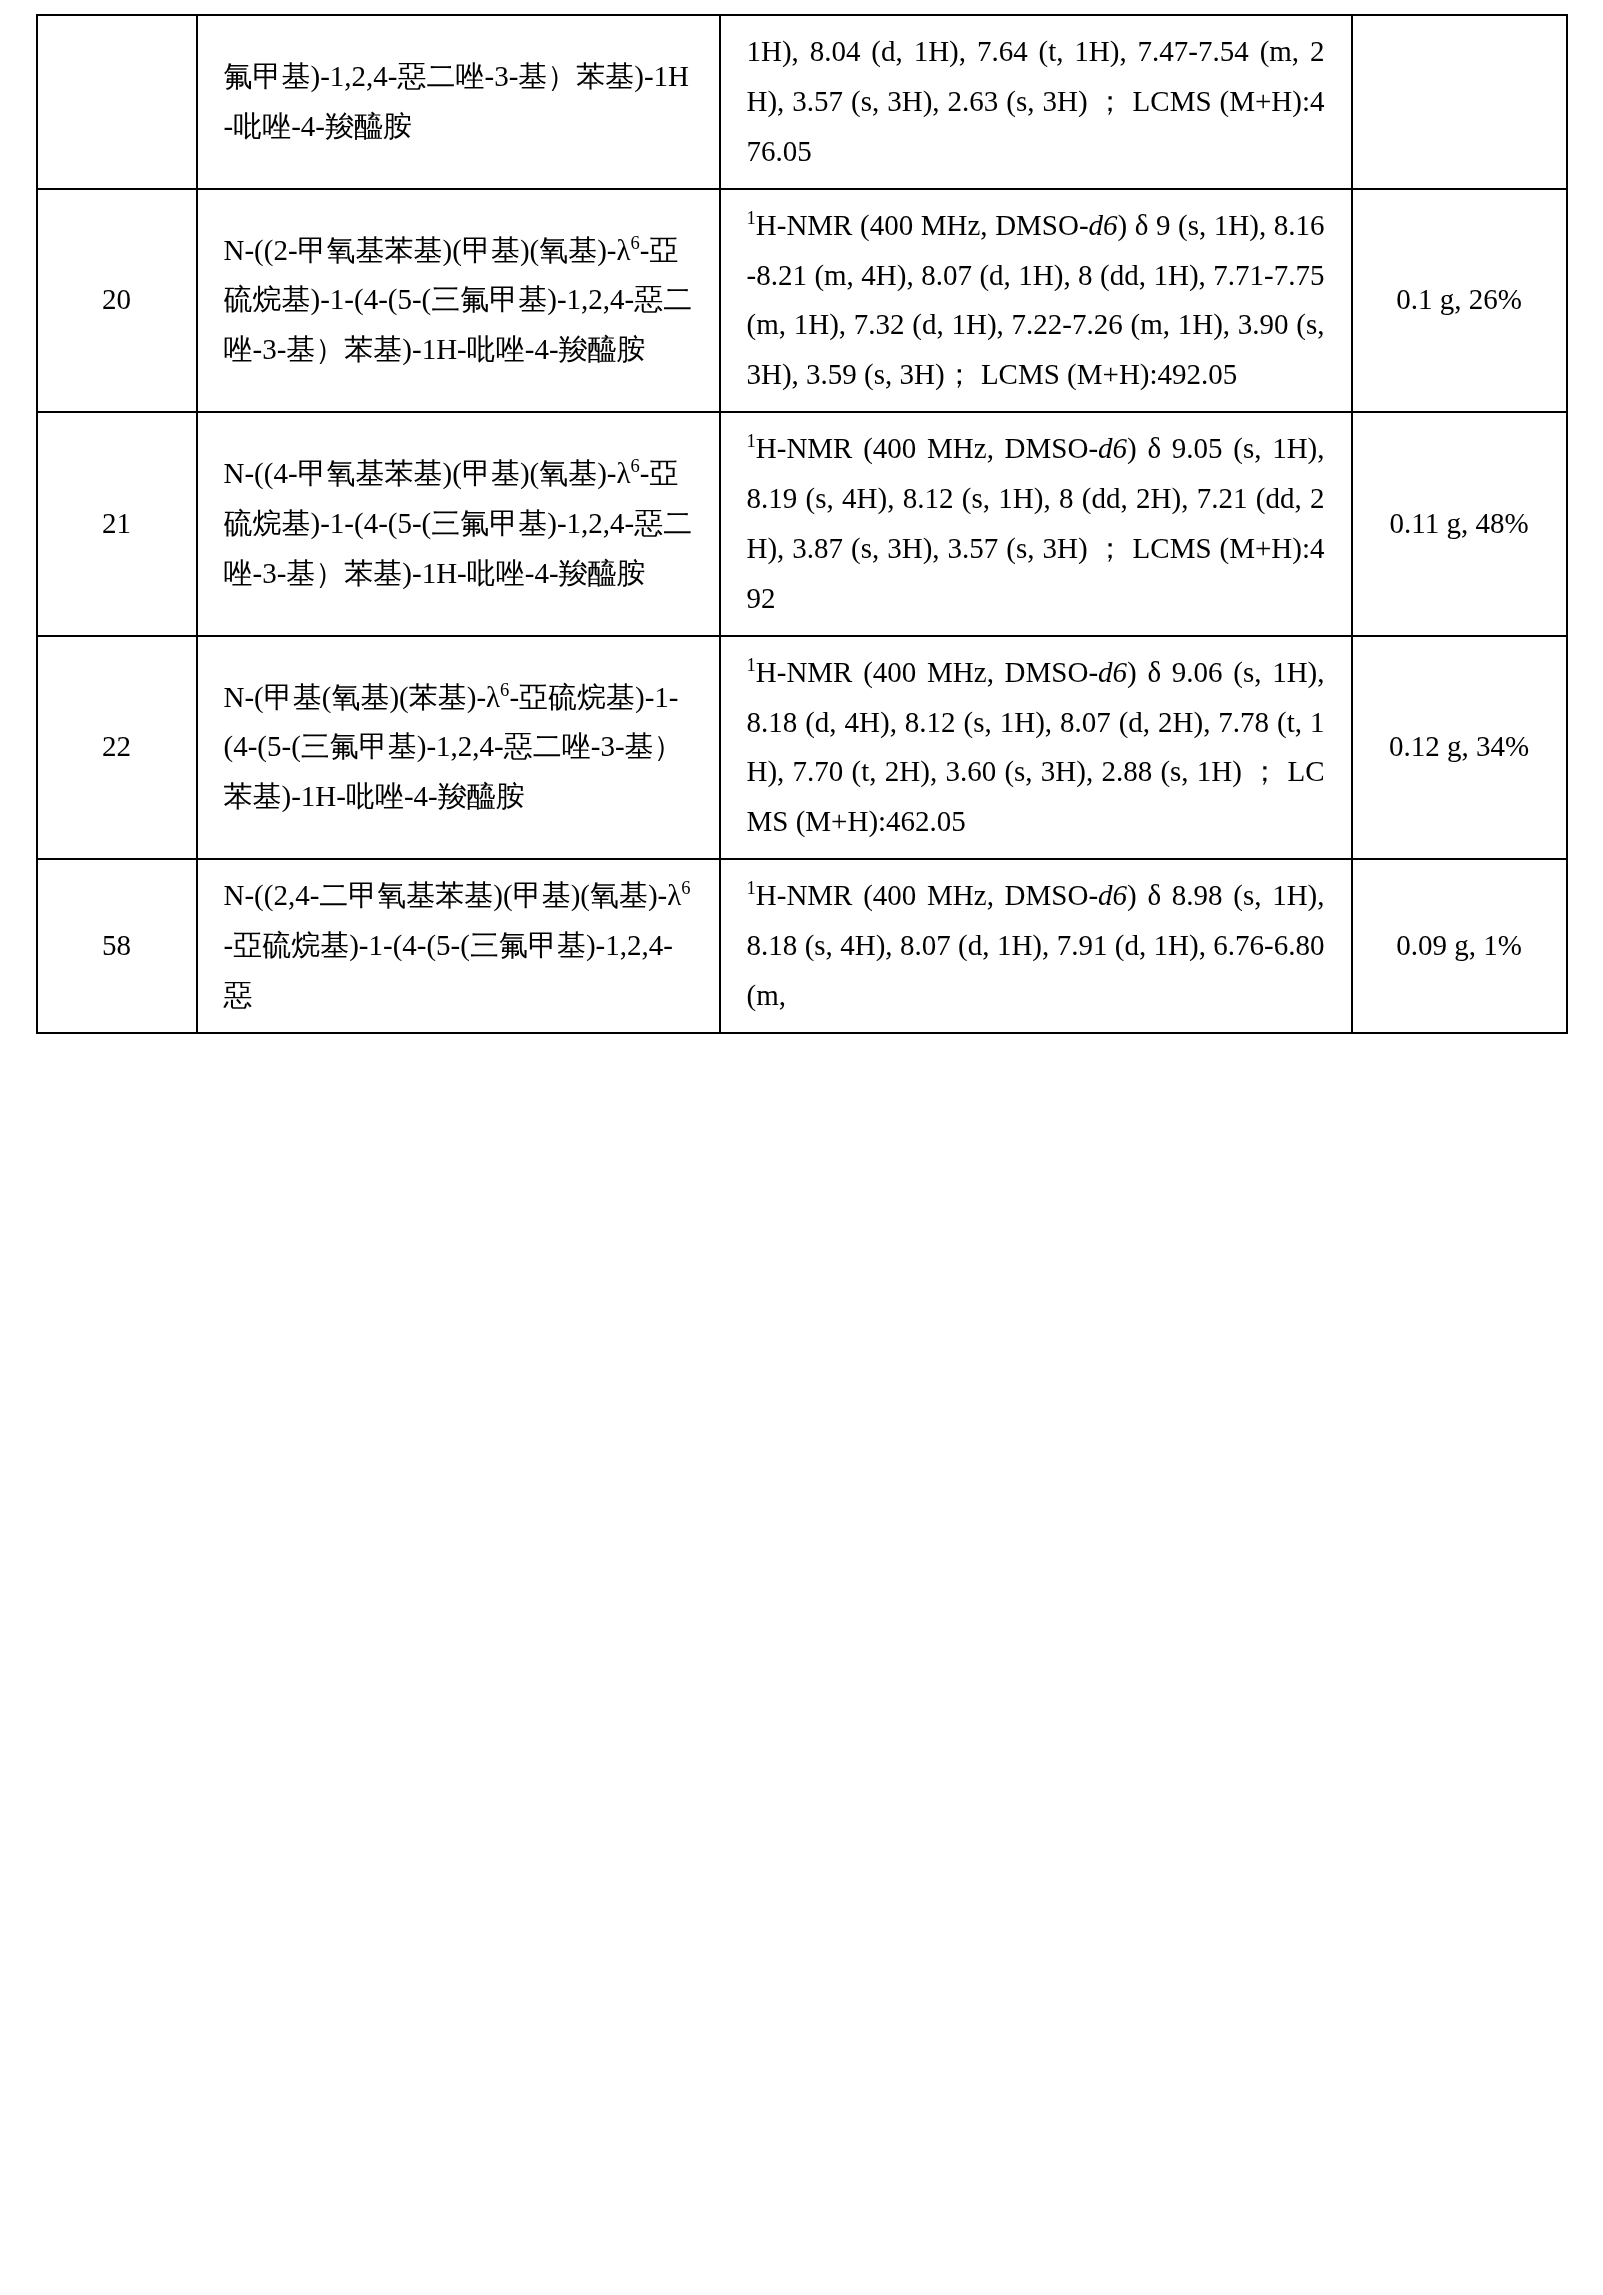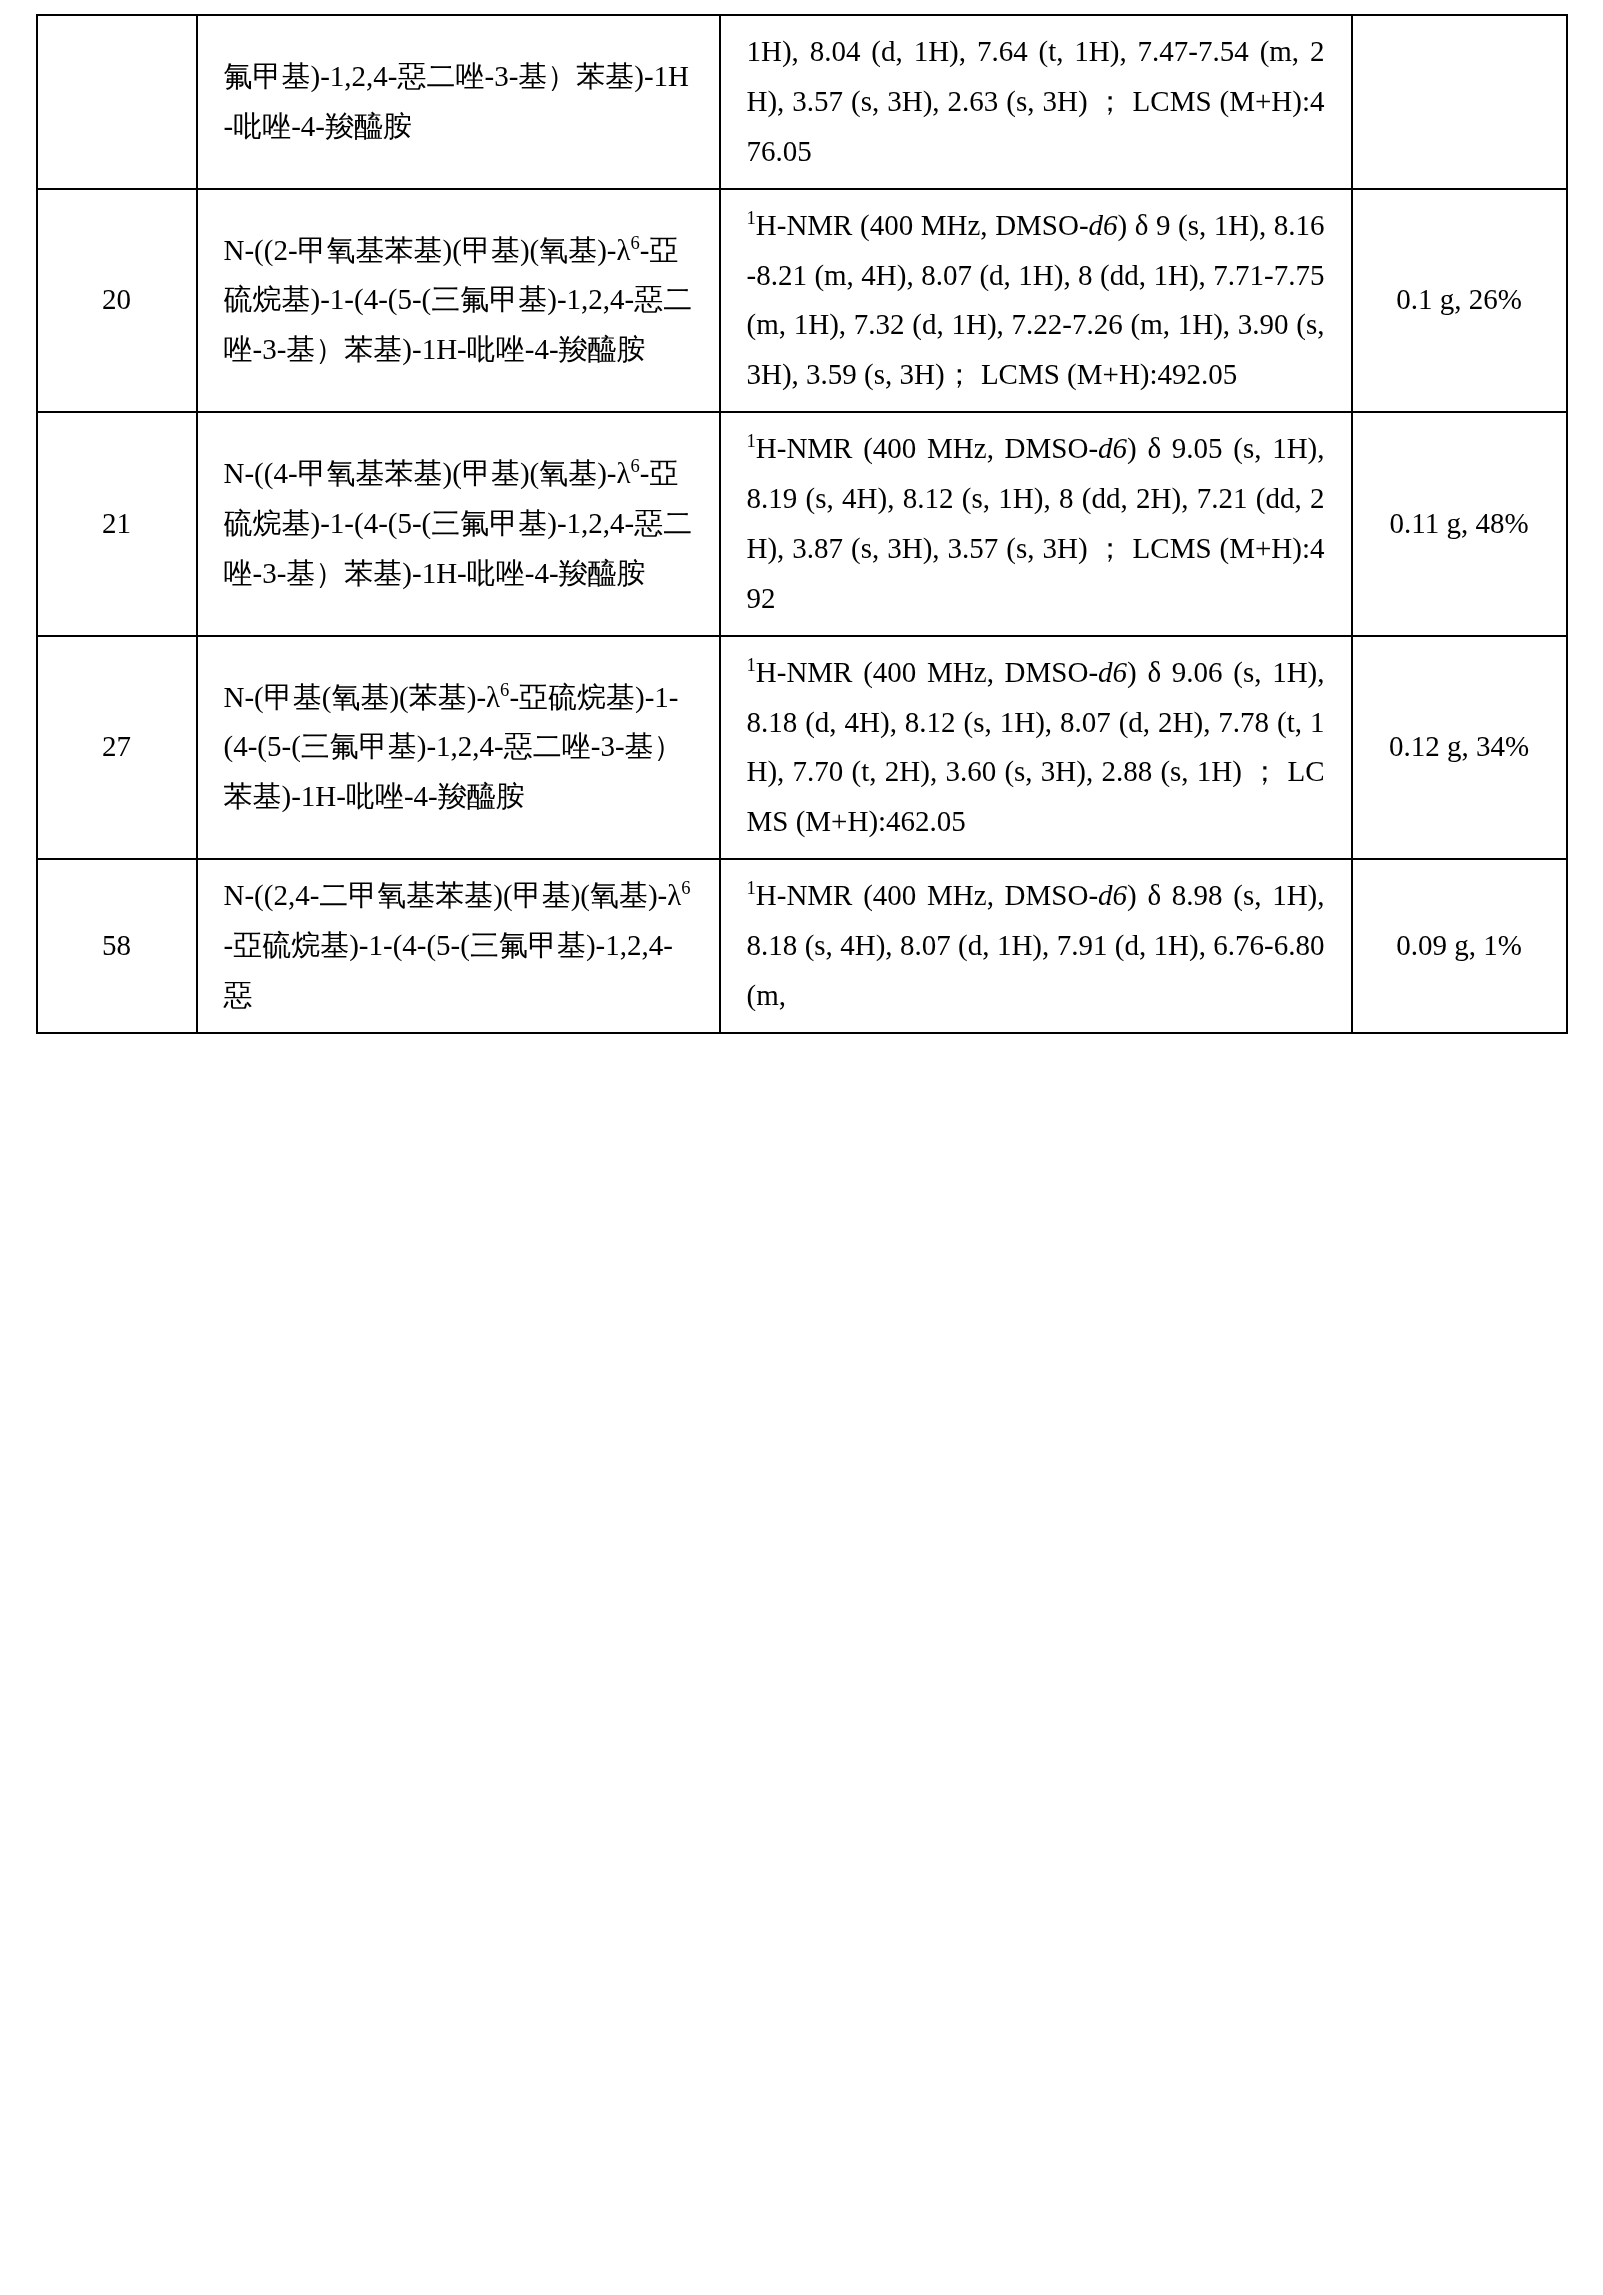--- a/index.html
+++ b/index.html
@@ -117,21 +117,21 @@
           </td>
         <td class="nmr">
             <span class="cell-text"><sup>1</sup>H-NMR (400 MHz, DMSO-<span class="ital">d6</span>) δ 9.05 (s, 1H), 8.19 (s, 4H), 8.12 (s, 1H), 8 (dd, 2H), 7.21 (dd, 2H), 3.87 (s, 3H), 3.57 (s, 3H) ； LCMS (M+H):492</span>
           </td>
         <td class="yield">
             <span class="cell-text">0.11 g, 48%</span>
           </td>
       </tr>
       <tr>
         <td class="num">
-            <span class="cell-text">27</span>
+            <span class="cell-text">22</span>
           </td>
         <td class="name">
             <span class="cell-text">N-(甲基(氧基)(苯基)-λ<sup>6</sup>-亞硫烷基)-1-(4-(5-(三氟甲基)-1,2,4-惡二唑-3-基）苯基)-1H-吡唑-4-羧醯胺</span>
           </td>
         <td class="nmr">
             <span class="cell-text"><sup>1</sup>H-NMR (400 MHz, DMSO-<span class="ital">d6</span>) δ 9.06 (s, 1H), 8.18 (d, 4H), 8.12 (s, 1H), 8.07 (d, 2H), 7.78 (t, 1H), 7.70 (t, 2H), 3.60 (s, 3H), 2.88 (s, 1H) ； LCMS (M+H):462.05</span>
           </td>
         <td class="yield">
             <span class="cell-text">0.12 g, 34%</span>
           </td>

